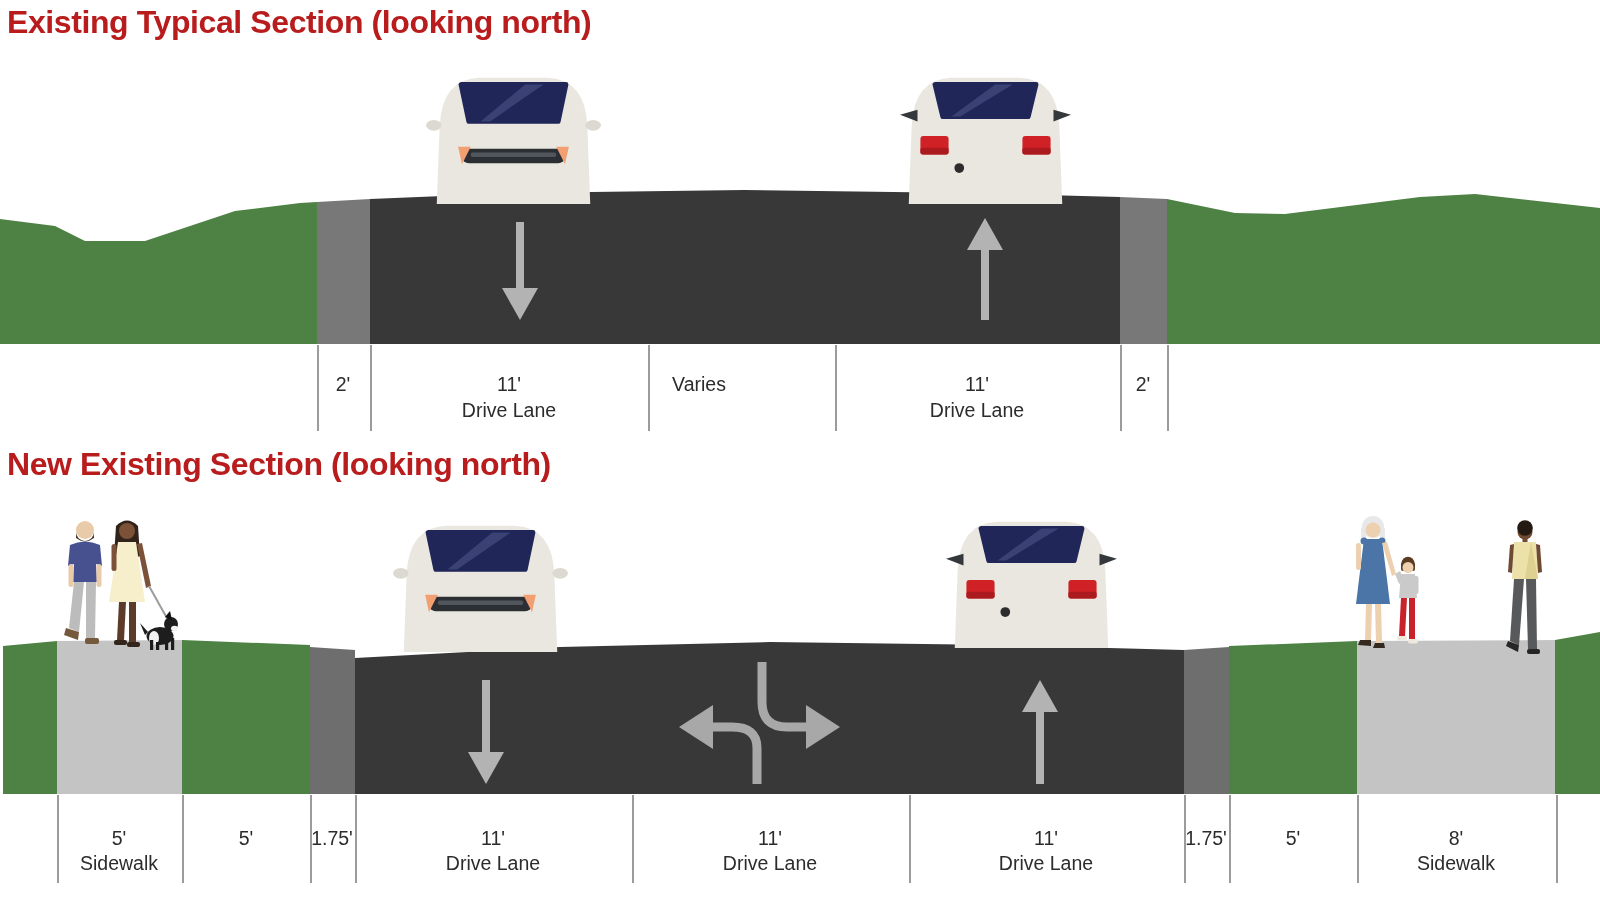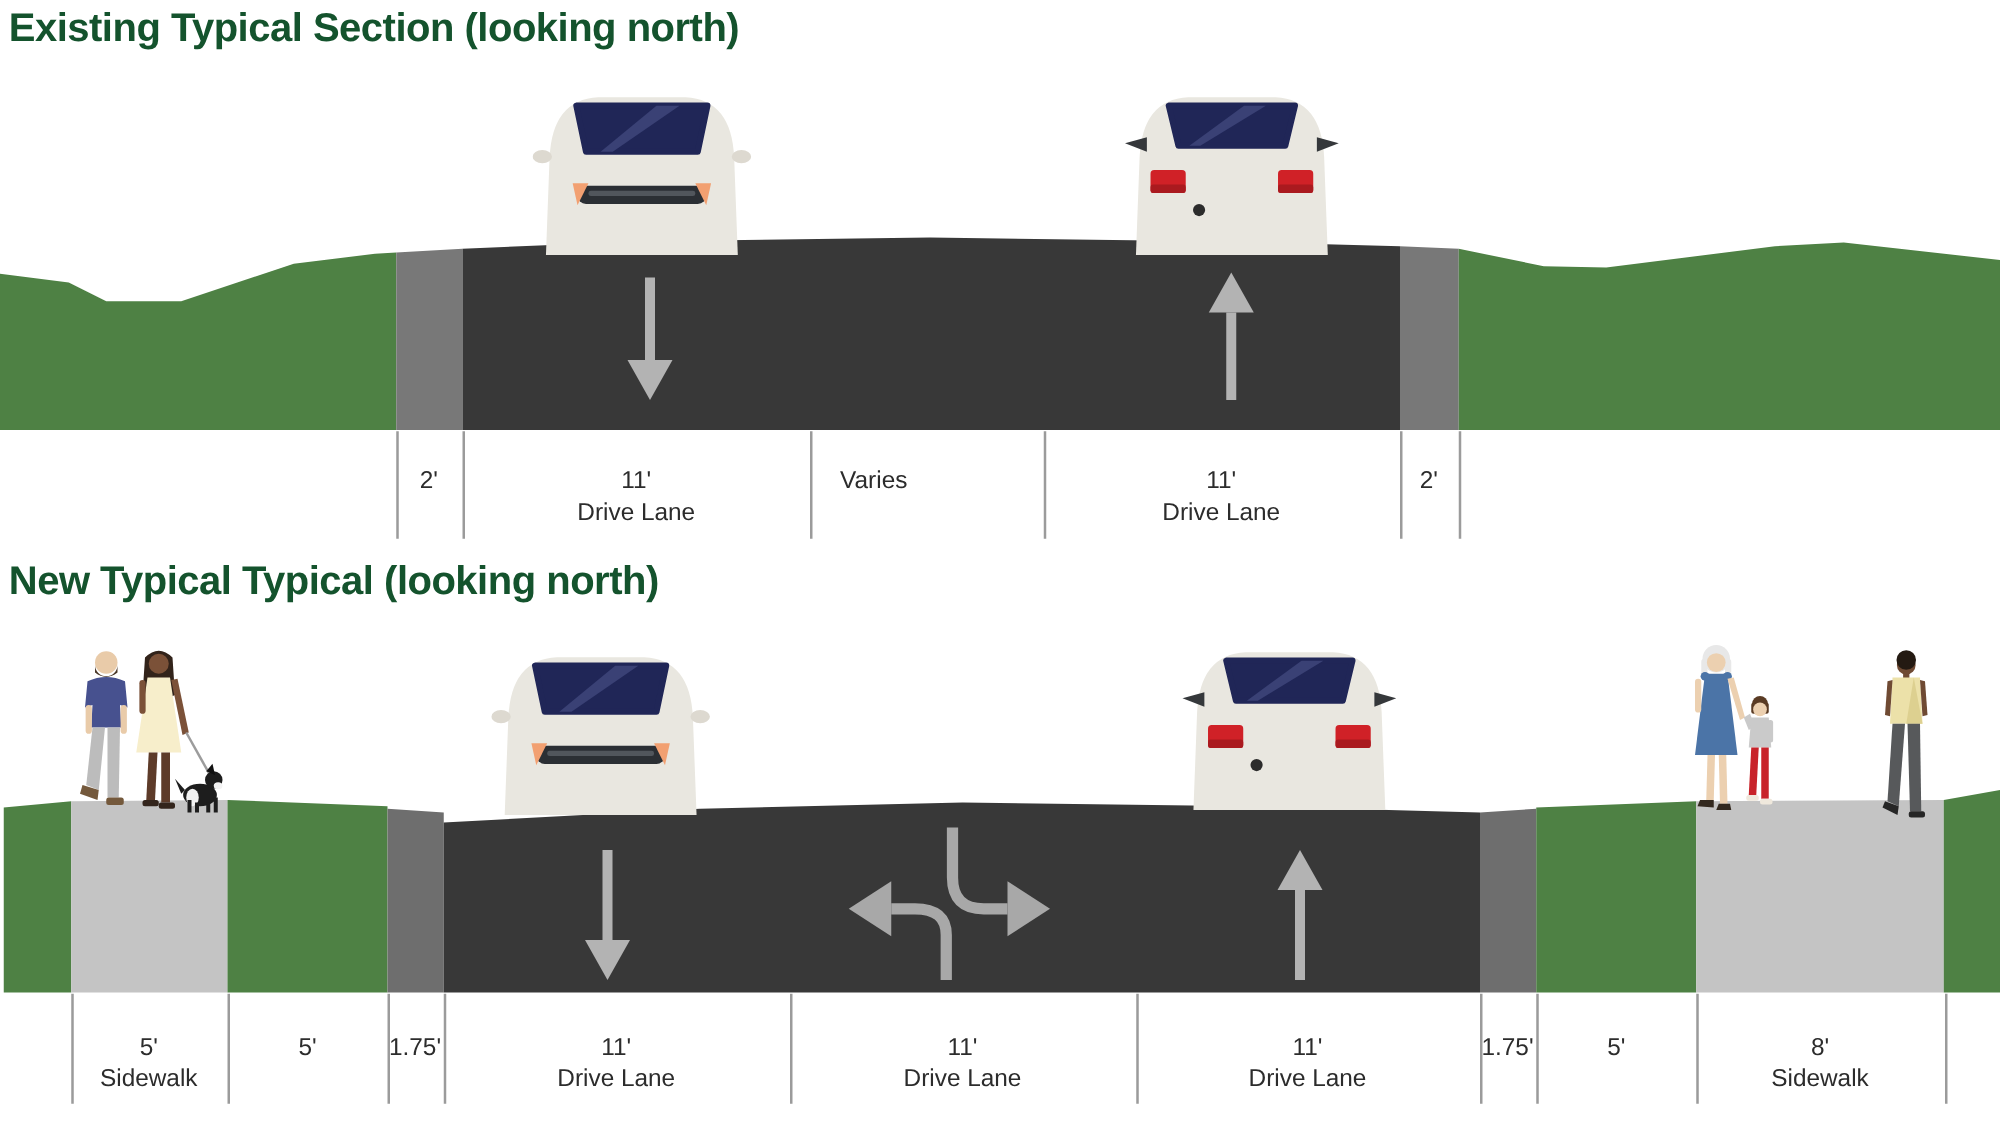--- a/index.html
+++ b/index.html
@@ -1,19 +1,19 @@
 <!DOCTYPE html>
 <html style="--green: #4e8144; --road: #383838; --shoulder: #787878; --shoulder-dark: #6e6e6e; --sidewalk: #c4c4c4; --arrow: #b3b3b3; --car-body: #e9e7e0; --glass: #202657; --taillight: #d02127; --headlight-accent: #f2a071; --tick: #9b9b9b; --label-text: #2c2c2c;"><head>
 <meta charset="utf-8">
 <style>
   html,body{margin:0;padding:0;background:#fff}
   .canvas{position:relative;width:1600px;height:910px;background:#fff;overflow:hidden;
           font-family:"Liberation Sans",sans-serif}
   .title{position:absolute;left:7px;margin:0;font-size:32px;font-weight:800;
-         letter-spacing:-.4px;color:#14532d;white-space:nowrap}
+         letter-spacing:-.4px;color:#b91c1c;white-space:nowrap}
   #title-existing{top:4px}
   #title-new{top:446px}
   .ground{position:absolute;left:0;width:1600px;display:block}
   .g1{top:185px;height:160px}
   .g2{top:630px;height:165px}
   .car{position:absolute;width:175px;height:136px}
   .ped{position:absolute}
   .tick{position:absolute;width:2px;background:#9b9b9b}
   .t-ex{top:345px;height:86px}
   .t-new{top:795px;height:88px}
@@ -184,21 +184,21 @@
   </div>
   <div class="dim ex" style="left:977px">
     <div>11'</div>
       <div>Drive Lane</div>
   </div>
   <div class="dim ex" style="left:1143px">
     <div>2'</div>
       <div></div>
   </div>
 
-  <h1 class="title" id="title-new">New Typical Typical (looking north)</h1>
+  <h1 class="title" id="title-new">New Existing Section (looking north)</h1>
 
   <svg class="ground g2" viewBox="0 630 1600 165" preserveAspectRatio="none">
     <polygon points="3,646 57,641 57,794 3,794" style="fill:var(--green,#4e8144)"></polygon>
     <polygon points="57,641 182,640 182,794 57,794" style="fill:var(--sidewalk,#c4c4c4)"></polygon>
     <polygon points="182,640 310,645 310,794 182,794" style="fill:var(--green,#4e8144)"></polygon>
     <polygon points="310,647 355,650 355,794 310,794" style="fill:var(--shoulder-dark,#6e6e6e)"></polygon>
     <polygon points="355,658 560,647 770,642 1000,645 1184,650 1184,794 355,794" style="fill:var(--road,#383838)"></polygon>
     <polygon points="1184,650 1229,647 1229,794 1184,794" style="fill:var(--shoulder-dark,#6e6e6e)"></polygon>
     <polygon points="1229,646 1357,641 1357,794 1229,794" style="fill:var(--green,#4e8144)"></polygon>
     <polygon points="1357,641 1555,640 1555,794 1357,794" style="fill:var(--sidewalk,#c4c4c4)"></polygon>

